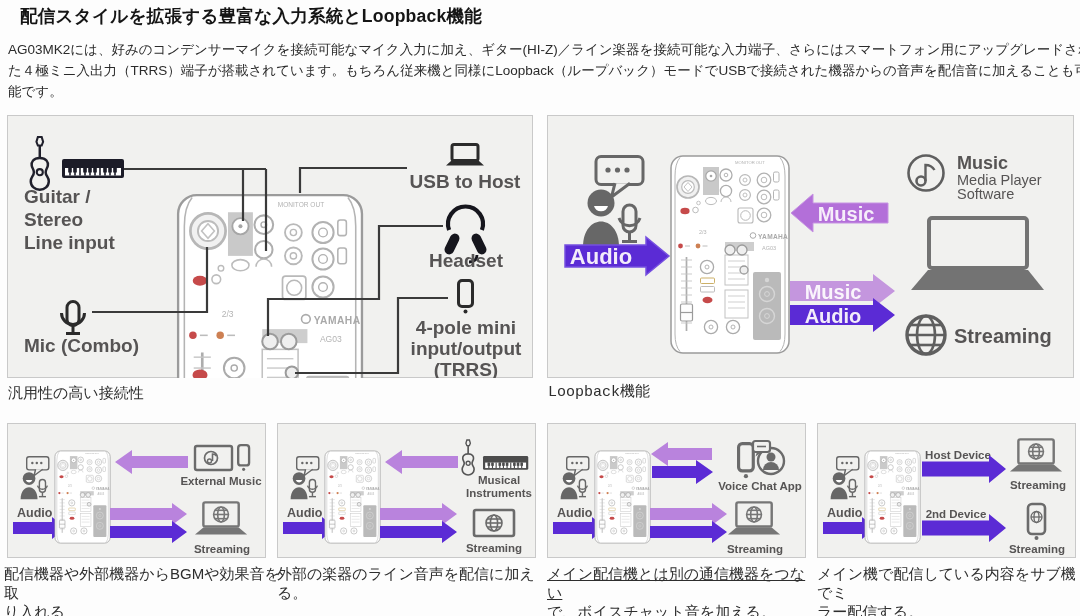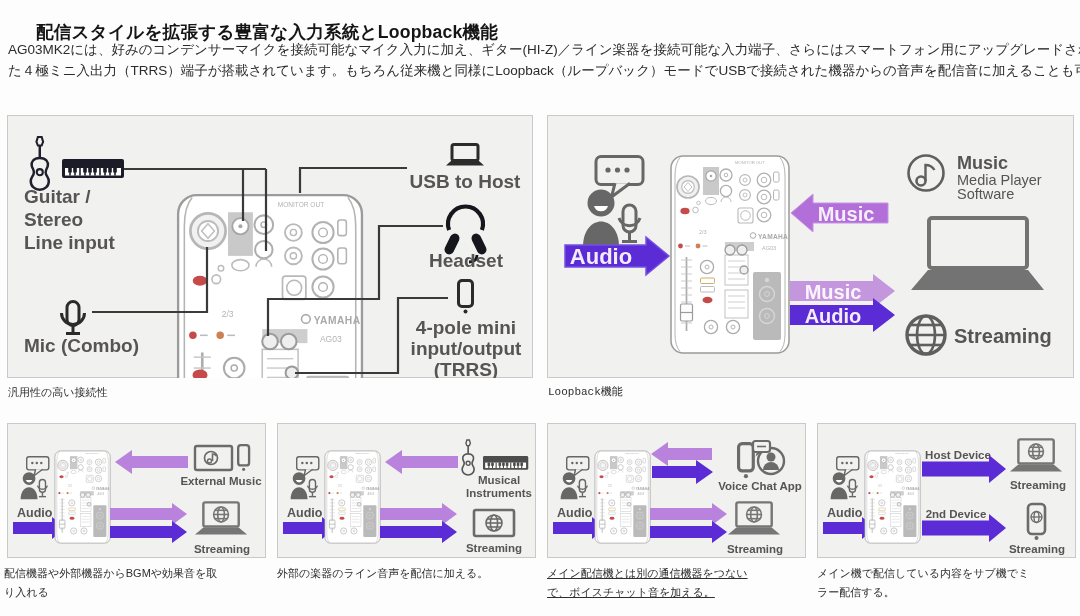--- a/index.html
+++ b/index.html
@@ -1,33 +1,34 @@
 <!DOCTYPE html>
 <html lang="ja"><head>
 <meta charset="utf-8">
 <style>
   html,body{margin:0;padding:0;}
   body{width:1080px;height:616px;position:relative;background:#fdfdfd;
        font-family:"Liberation Sans",sans-serif;overflow:hidden;}
   .box{position:absolute;background:#f1f1ef;border:1px solid #c9c9c9;box-sizing:border-box;}
-  .cap{position:absolute;font-size:11px;color:#2e2e2e;line-height:19px;}
-  h1{position:absolute;left:8px;top:4px;margin:16px;font-size:17.6px;color:#151515;letter-spacing:0.2px;padding-left:12px;}
+  .cap{position:absolute;font-size:15px;color:#2e2e2e;line-height:19px;}
+  h1{position:absolute;left:8px;top:4px;margin:0;font-size:17.6px;color:#151515;letter-spacing:0.2px;padding-left:12px;}
   .para{position:absolute;left:8px;top:39px;width:1070px;font-size:13.5px;color:#2b2b2b;line-height:21px;}
   .pl{white-space:nowrap;}
   svg{display:block;}
   text{font-family:"Liberation Sans",sans-serif;}
 </style>
 </head>
 <body>
 
 <h1>配信スタイルを拡張する豊富な入力系統とLoopback機能</h1>
 
 <div class="para">
     <div class="pl">AG03MK2には、好みのコンデンサーマイクを接続可能なマイク入力に加え、ギター(HI-Z)／ライン楽器を接続可能な入力端子、さらにはスマートフォン用にアップグレードされ</div>
     <div class="pl">た４極ミニ入出力（TRRS）端子が搭載されています。もちろん従来機と同様にLoopback（ループバック）モードでUSBで接続された機器からの音声を配信音に加えることも可</div>
+    <div class="pl">能です。</div>
   </div>
 
 <svg width="0" height="0" style="position:absolute">
 <defs>
 
 <g id="mixer">
   <rect x="2" y="2" width="118" height="197" rx="12" fill="#ffffff" stroke="#9b9b9b" stroke-width="1.5"></rect>
   <path d="M11,3.5 q-5,6 -5,18.5 v158 q0,12 5,17.5" fill="none" stroke="#b4b4b4" stroke-width="1"></path>
   <path d="M111,3.5 q5,6 5,18.5 v158 q0,12 -5,17.5" fill="none" stroke="#b4b4b4" stroke-width="1"></path>
   <ellipse cx="16" cy="57" rx="4.6" ry="3.2" fill="#c64a4a"></ellipse>

